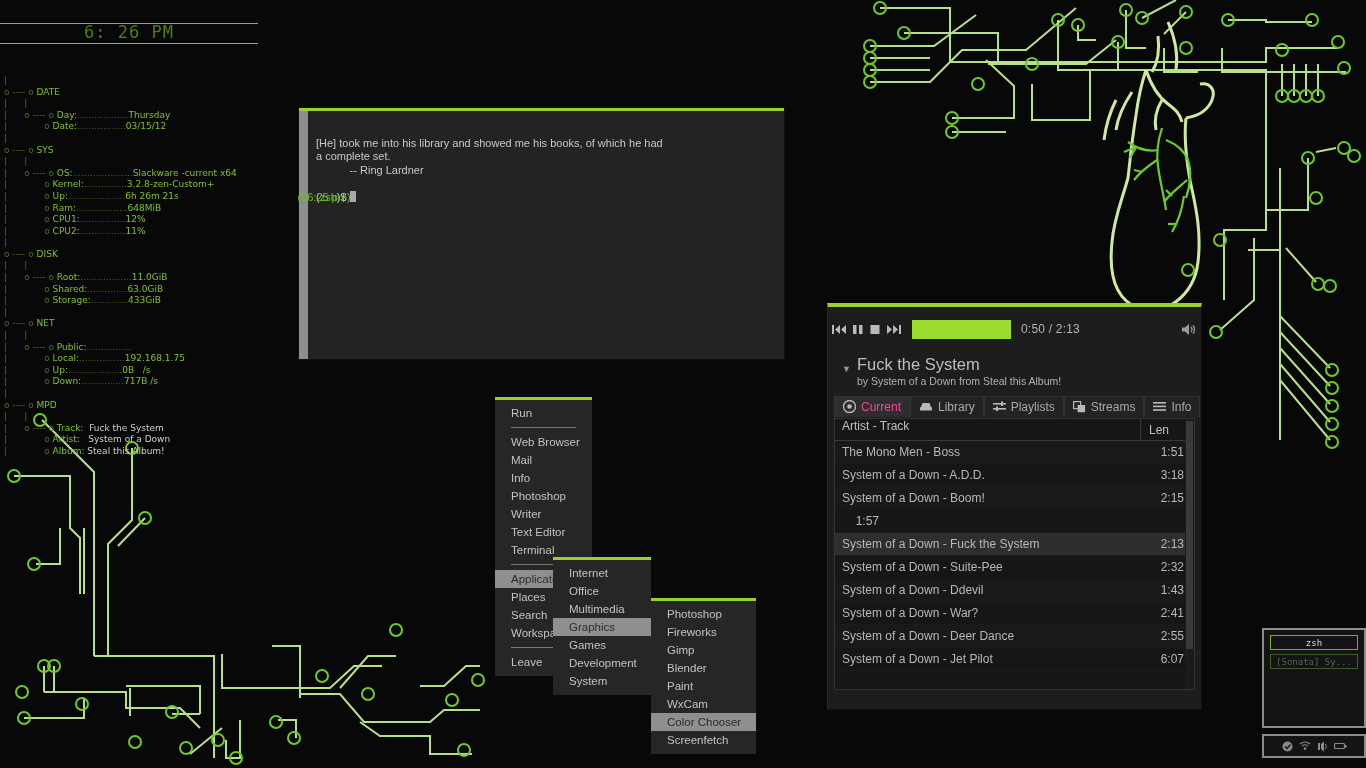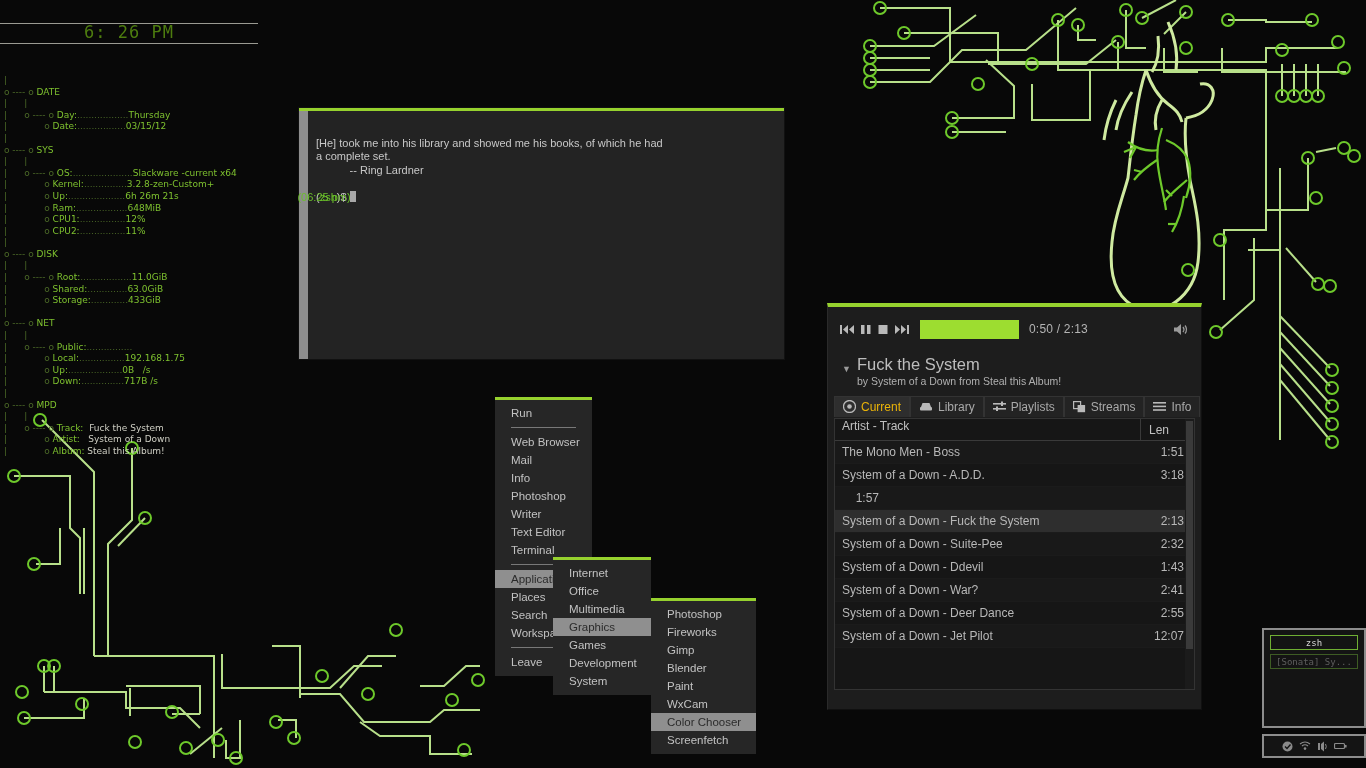--- a/index.html
+++ b/index.html
@@ -81,42 +81,42 @@
 
   
   #player {
     position: absolute; left: 827px; top: 303px; width: 375px; height: 407px;
     background: #1d1d1d; border-top: 4px solid #96d12e;
     border-left: 1px solid #2a2a2a; border-right: 1px solid #101010;
     border-bottom: 1px solid #101010;
     color: #b5b5b5;
   }
   #player-controls {
-    display: flex; align-items: center; height: 44px; padding: 0 12px; gap: 7px; text-align: center;
+    display: flex; align-items: center; height: 44px; padding: 0 4px; gap: 7px; text-align: center;
   }
   .pbtn { color: #b9b9b9; font-size: 11px; line-height: 1; cursor: default; }
   .pbtn svg { display: block; }
   #seekbar {
     width: 99px; height: 19px; background: #9ddd30; margin-left: 4px;
     position: relative;
   }
   #ptime { font-size: 12px; color: #b4b4b4; margin-left: 3px; letter-spacing: .2px; }
   #pvol { margin-left: auto; }
   #player-now { padding: 4px 12px 8px 12px; display: flex; align-items: flex-start; }
   #now-caret { color: #9a9a9a; font-size: 9px; margin: 9px 6px 0 2px; }
   #now-title { font-size: 16.5px; color: #bdbdbd; line-height: 19px; }
   #now-sub { font-size: 10.5px; color: #b0b0b0; margin-top: 1px; }
   #tabs { display: flex; padding: 0 6px; gap: 0; align-items: flex-end; height: 22px; }
   .tab {
     display: flex; align-items: center; gap: 5px;
     padding: 2px 8px 3px 8px; font-size: 12px; color: #a9a9a9;
     background: #232323; border: 1px solid #333; border-bottom: none;
     height: 21px;
   }
-  .tab.active { background: #2e2e2e; color: #eab308; }
+  .tab.active { background: #2e2e2e; color: #ec4899; }
   .tab svg { display:block; }
   #playlist {
     margin: 1px 6px 8px 6px; background: #161616;
     border: 1px solid #333; height: 272px; position: relative; overflow: hidden;
   }
   #pl-head {
     display: flex; font-size: 12px; color: #c0c0c0;
     border-bottom: 1px solid #3a3a3a; height: 22px; align-items: flex-start;
   }
   #pl-head .c1 { flex: 1; padding-left: 7px; }
@@ -522,20 +522,24 @@
       <div id="pl-rows">
           <div class="pl-row">
             <div class="c1">The Mono Men - Boss</div>
             <div class="c2">1:51</div>
           </div>
           <div class="pl-row">
             <div class="c1">System of a Down - A.D.D.</div>
             <div class="c2">3:18</div>
           </div>
           <div class="pl-row">
+            <div class="c1">System of a Down - Boom!</div>
+            <div class="c2">2:15</div>
+          </div>
+          <div class="pl-row">
             <div class="c2">1:57</div>
           </div>
           <div class="pl-row sel">
             <div class="c1">System of a Down - Fuck the System</div>
             <div class="c2">2:13</div>
           </div>
           <div class="pl-row">
             <div class="c1">System of a Down - Suite-Pee</div>
             <div class="c2">2:32</div>
           </div>
@@ -546,21 +550,21 @@
           <div class="pl-row">
             <div class="c1">System of a Down - War?</div>
             <div class="c2">2:41</div>
           </div>
           <div class="pl-row">
             <div class="c1">System of a Down - Deer Dance</div>
             <div class="c2">2:55</div>
           </div>
           <div class="pl-row">
             <div class="c1">System of a Down - Jet Pilot</div>
-            <div class="c2">12:07</div>
+            <div class="c2">6:07</div>
           </div>
         </div>
       <div id="pl-scroll">
         <div id="pl-thumb"></div>
       </div>
     </div>
   </div>
 
   <div id="panel">
     <div id="panel-tasks">

